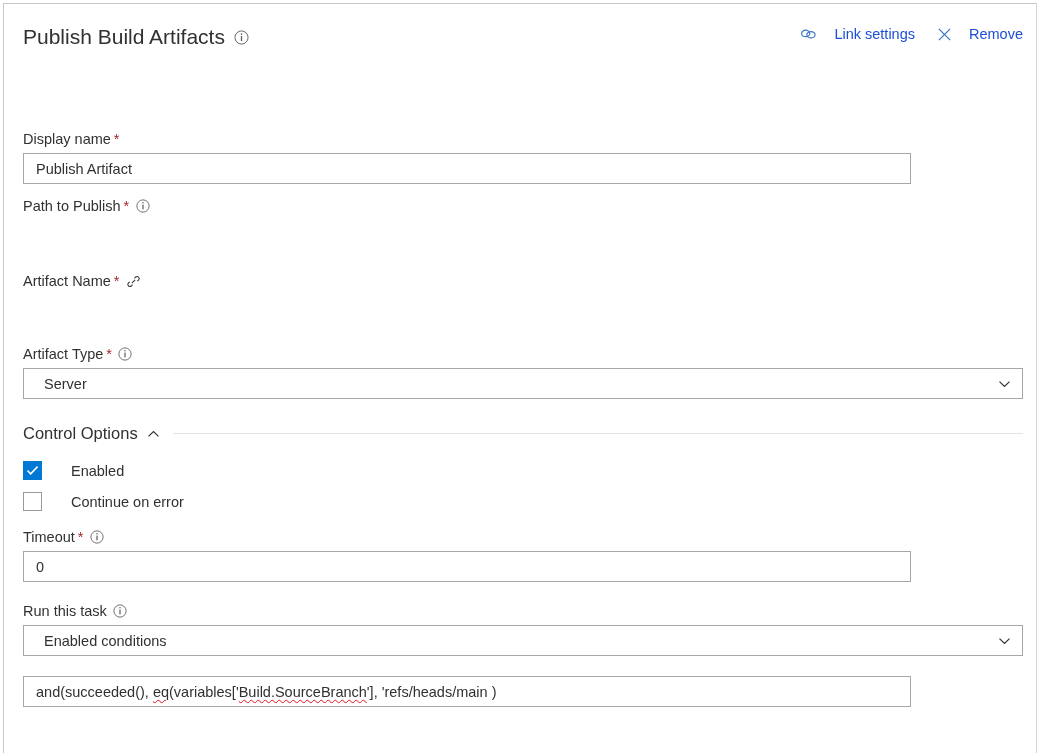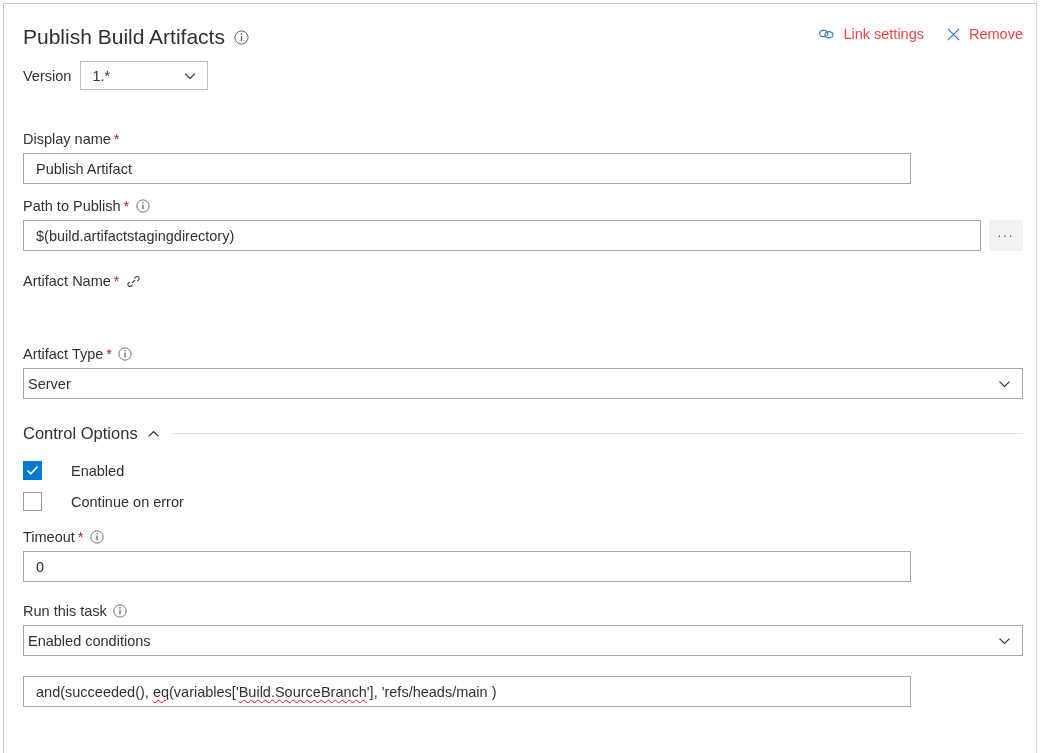--- a/index.html
+++ b/index.html
@@ -72,22 +72,22 @@
   .header-actions {
     float: right;
     display: flex;
     align-items: center;
     gap: 22px;
     margin-top: 2px;
   }
   .action-link {
     display: flex;
     align-items: center;
-    gap: 8px;
-    color: #ef4444;
+    gap: 17px;
+    color: #1d4ed8;
     font-size: 14.5px;
     cursor: pointer;
     white-space: nowrap;
   }
   .action-link .glyph { display: flex; align-items: center; }
 
   
   .version-row {
     position: absolute;
     left: 23px; top: 61px;
@@ -177,21 +177,21 @@
     position: relative;
     width: 1000px;
     height: 31px;
     border: 1px solid #a9a7a5;
     background: #ffffff;
     box-sizing: border-box;
     display: flex;
     align-items: center;
     font-size: 14.5px;
     color: #323130;
-    padding-left: 4px;
+    padding-left: 20px;
     cursor: pointer;
   }
   .select-input .chev {
     position: absolute;
     right: 11px; top: 50%;
     transform: translateY(-50%);
     display: flex;
   }
 
   
@@ -283,55 +283,40 @@
         <span class="glyph">
           <svg width="15" height="15" viewBox="0 0 16 16">
             <path d="M2 2 L14 14 M14 2 L2 14" stroke="#3b78c8" stroke-width="1.4" fill="none"></path>
           </svg>
         </span>
         <span>Remove</span>
       </div>
     </div>
   </div>
 
-  <div class="version-row">
-    <span class="version-label">Version</span>
-    <div class="version-select">
-      <span class="val">1.*</span>
-      <span class="chev">
-        <svg width="12" height="8" viewBox="0 0 12 8">
-          <path d="M1 1.6 L6 6.4 L11 1.6" fill="none" stroke="#323130" stroke-width="1.2"></path>
-        </svg>
-      </span>
-    </div>
-  </div>
 
   <div class="field" style="top:130px;">
     <div class="field-label">
       <span class="lbl-text">Display name</span>
       <span class="req">*</span>
     </div>
     <div class="text-input">Publish Artifact</div>
   </div>
 
   <div class="field" style="top:197px;">
     <div class="field-label">
       <span class="lbl-text">Path to Publish</span>
       <span class="req">*</span>
       <span class="info-icon">
         <svg width="14" height="14" viewBox="0 0 16 16">
           <circle cx="8" cy="8" r="7" fill="none" stroke="#605e5c" stroke-width="1"></circle>
           <circle cx="8" cy="4.4" r="0.85" fill="#605e5c"></circle>
           <rect x="7.3" y="6.4" width="1.4" height="5.4" fill="#605e5c"></rect>
         </svg>
       </span>
-    </div>
-    <div class="input-row">
-      <div class="text-input">$(build.artifactstagingdirectory)</div>
-      <div class="browse-btn">...</div>
     </div>
   </div>
 
   <div class="field" style="top:272px;">
     <div class="field-label">
       <span class="lbl-text">Artifact Name</span>
       <span class="req">*</span>
       <span class="info-icon">
         <svg width="15" height="15" viewBox="0 0 16 16">
           <path d="M6.2 9.8 L9.8 6.2" stroke="#323130" stroke-width="1.1" fill="none"></path>

